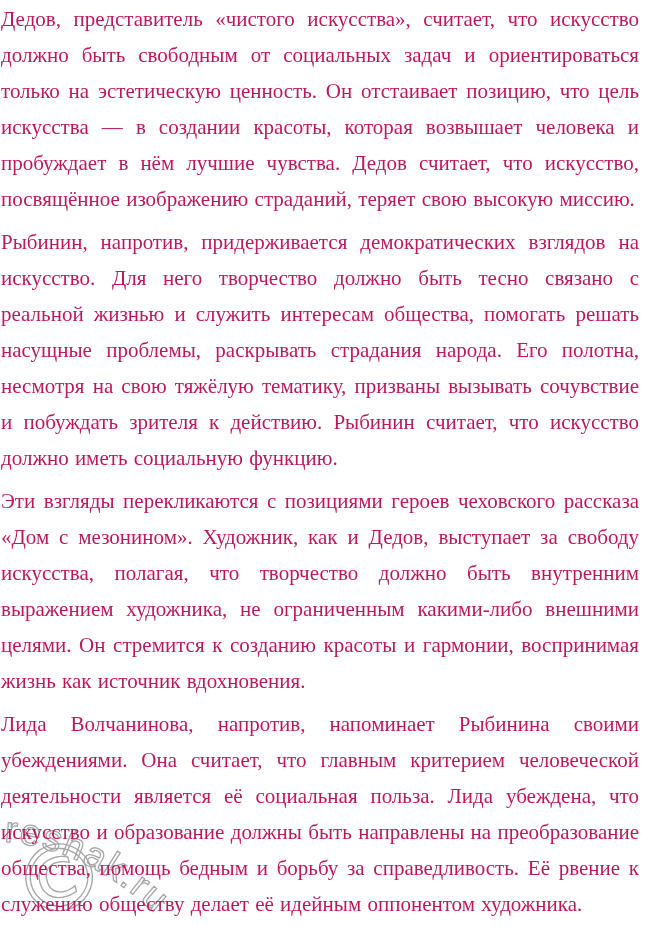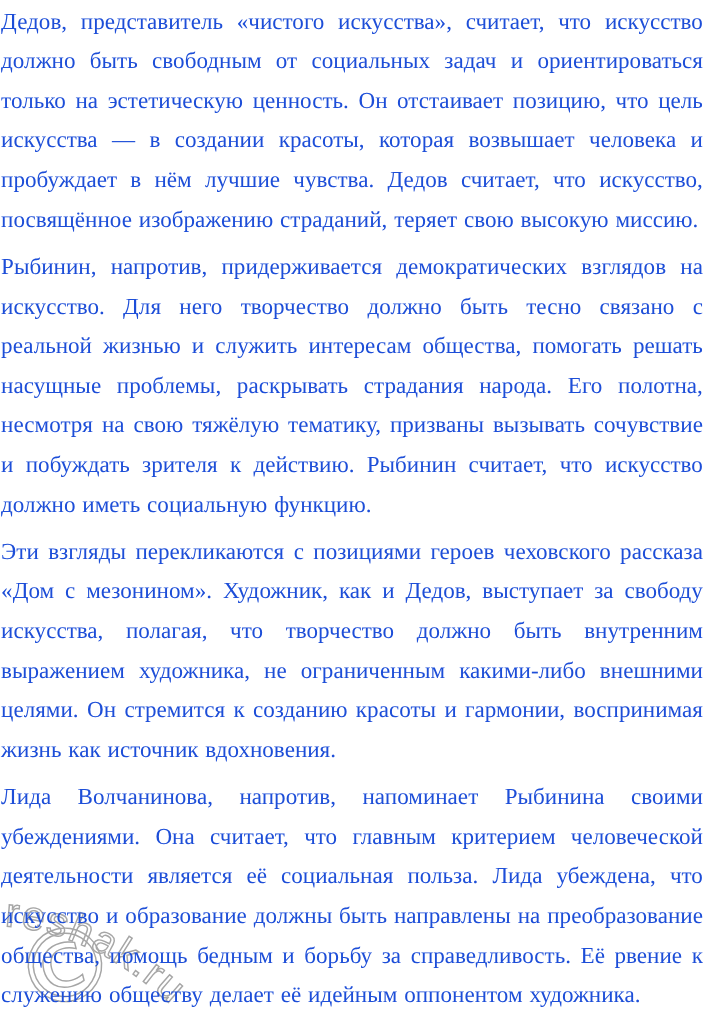--- a/index.html
+++ b/index.html
@@ -18,21 +18,21 @@
   .content {
     position: relative;
     z-index: 1;
     padding: 1px 1px 0 1px;
   }
   .para {
     margin: 0 6px 7px 0;
     font-size: 21px;
     line-height: 36px;
     text-align: justify;
-    color: #1d4ed8;
+    color: #be185d;
     word-spacing: 1px;
   }
   .para:last-child {
     margin-bottom: 0;
   }
   .watermark {
     position: absolute;
     left: 0;
     top: 798px;
     z-index: 0;

